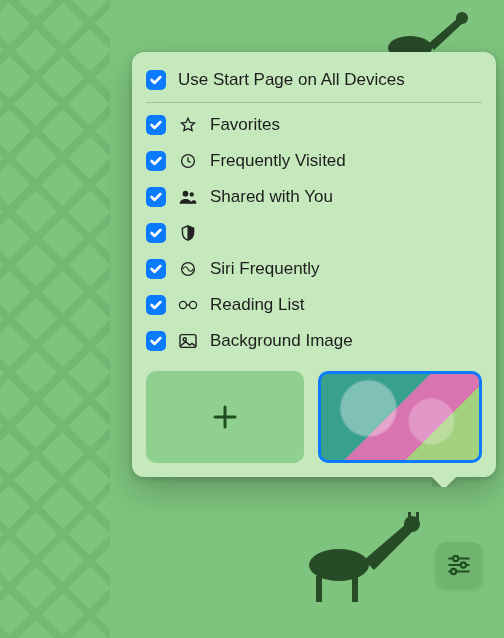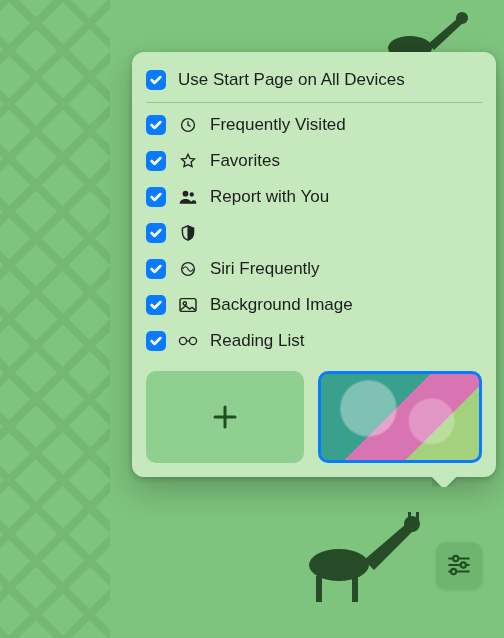--- a/index.html
+++ b/index.html
@@ -85,56 +85,56 @@
     <div class="sep"></div>
 
     <div class="row">
       <span class="cb">
           <svg viewBox="0 0 16 16">
             <path d="M3 8l3.2 3.4L13 4.6"></path>
           </svg>
         </span>
       <span class="icon">
           <svg width="18" height="18" viewBox="0 0 24 24" fill="none" stroke="#222" stroke-width="1.8">
+            <path d="M12 3l2.6 5.6 6 .6-4.5 4.1 1.3 6L12 16.9 6.6 19.3l1.3-6L3.4 9.2l6-.6z"></path>
+          </svg>
+        </span>
+      <span class="label">Favorites</span>
+    </div>
+
+    <div class="row">
+      <span class="cb">
+          <svg viewBox="0 0 16 16">
+            <path d="M3 8l3.2 3.4L13 4.6"></path>
+          </svg>
+        </span>
+      <span class="icon">
+          <svg width="18" height="18" viewBox="0 0 24 24" fill="none" stroke="#222" stroke-width="1.8">
             <circle cx="12" cy="12" r="8.5"></circle>
             <path d="M12 7v5l3.5 2"></path>
           </svg>
         </span>
       <span class="label">Frequently Visited</span>
-    </div>
-
-    <div class="row">
-      <span class="cb">
-          <svg viewBox="0 0 16 16">
-            <path d="M3 8l3.2 3.4L13 4.6"></path>
-          </svg>
-        </span>
-      <span class="icon">
-          <svg width="18" height="18" viewBox="0 0 24 24" fill="none" stroke="#222" stroke-width="1.8">
-            <path d="M12 3l2.6 5.6 6 .6-4.5 4.1 1.3 6L12 16.9 6.6 19.3l1.3-6L3.4 9.2l6-.6z"></path>
-          </svg>
-        </span>
-      <span class="label">Favorites</span>
     </div>
 
     <div class="row">
       <span class="cb">
           <svg viewBox="0 0 16 16">
             <path d="M3 8l3.2 3.4L13 4.6"></path>
           </svg>
         </span>
       <span class="icon">
           <svg width="20" height="18" viewBox="0 0 24 20" fill="#222">
             <circle cx="9" cy="6" r="3.4"></circle>
             <circle cx="16.5" cy="7" r="2.6"></circle>
             <path d="M2 18c0-3.5 3.2-5.5 7-5.5s7 2 7 5.5z"></path>
             <path d="M15 18c0-2.4 1.7-4.2 4-4.2s3 1.2 3 4.2z"></path>
           </svg>
         </span>
-      <span class="label">Report with You</span>
+      <span class="label">Shared with You</span>
     </div>
 
     <div class="row">
       <span class="cb">
           <svg viewBox="0 0 16 16">
             <path d="M3 8l3.2 3.4L13 4.6"></path>
           </svg>
         </span>
       <span class="icon">
           <svg width="16" height="18" viewBox="0 0 20 22" fill="none" stroke="#222" stroke-width="1.8">
@@ -160,43 +160,43 @@
       <span class="label">Siri Frequently</span>
     </div>
 
     <div class="row">
       <span class="cb">
           <svg viewBox="0 0 16 16">
             <path d="M3 8l3.2 3.4L13 4.6"></path>
           </svg>
         </span>
       <span class="icon">
+          <svg width="22" height="12" viewBox="0 0 28 14" fill="none" stroke="#222" stroke-width="1.8">
+            <circle cx="7" cy="7" r="5"></circle>
+            <circle cx="21" cy="7" r="5"></circle>
+            <path d="M12 7h4"></path>
+          </svg>
+        </span>
+      <span class="label">Reading List</span>
+    </div>
+
+    <div class="row">
+      <span class="cb">
+          <svg viewBox="0 0 16 16">
+            <path d="M3 8l3.2 3.4L13 4.6"></path>
+          </svg>
+        </span>
+      <span class="icon">
           <svg width="20" height="16" viewBox="0 0 24 20" fill="none" stroke="#222" stroke-width="1.8">
             <rect x="2" y="2" width="20" height="16" rx="2.5"></rect>
             <circle cx="8" cy="8" r="2"></circle>
             <path d="M3 16l6-5 5 4 3-2 4 3"></path>
           </svg>
         </span>
       <span class="label">Background Image</span>
-    </div>
-
-    <div class="row">
-      <span class="cb">
-          <svg viewBox="0 0 16 16">
-            <path d="M3 8l3.2 3.4L13 4.6"></path>
-          </svg>
-        </span>
-      <span class="icon">
-          <svg width="22" height="12" viewBox="0 0 28 14" fill="none" stroke="#222" stroke-width="1.8">
-            <circle cx="7" cy="7" r="5"></circle>
-            <circle cx="21" cy="7" r="5"></circle>
-            <path d="M12 7h4"></path>
-          </svg>
-        </span>
-      <span class="label">Reading List</span>
     </div>
 
     <div class="thumbs">
       <div class="thumb thumb-add">
         <svg viewBox="0 0 24 24">
             <path d="M12 4v16M4 12h16"></path>
           </svg>
       </div>
       <div class="thumb thumb-img"></div>
     </div>

